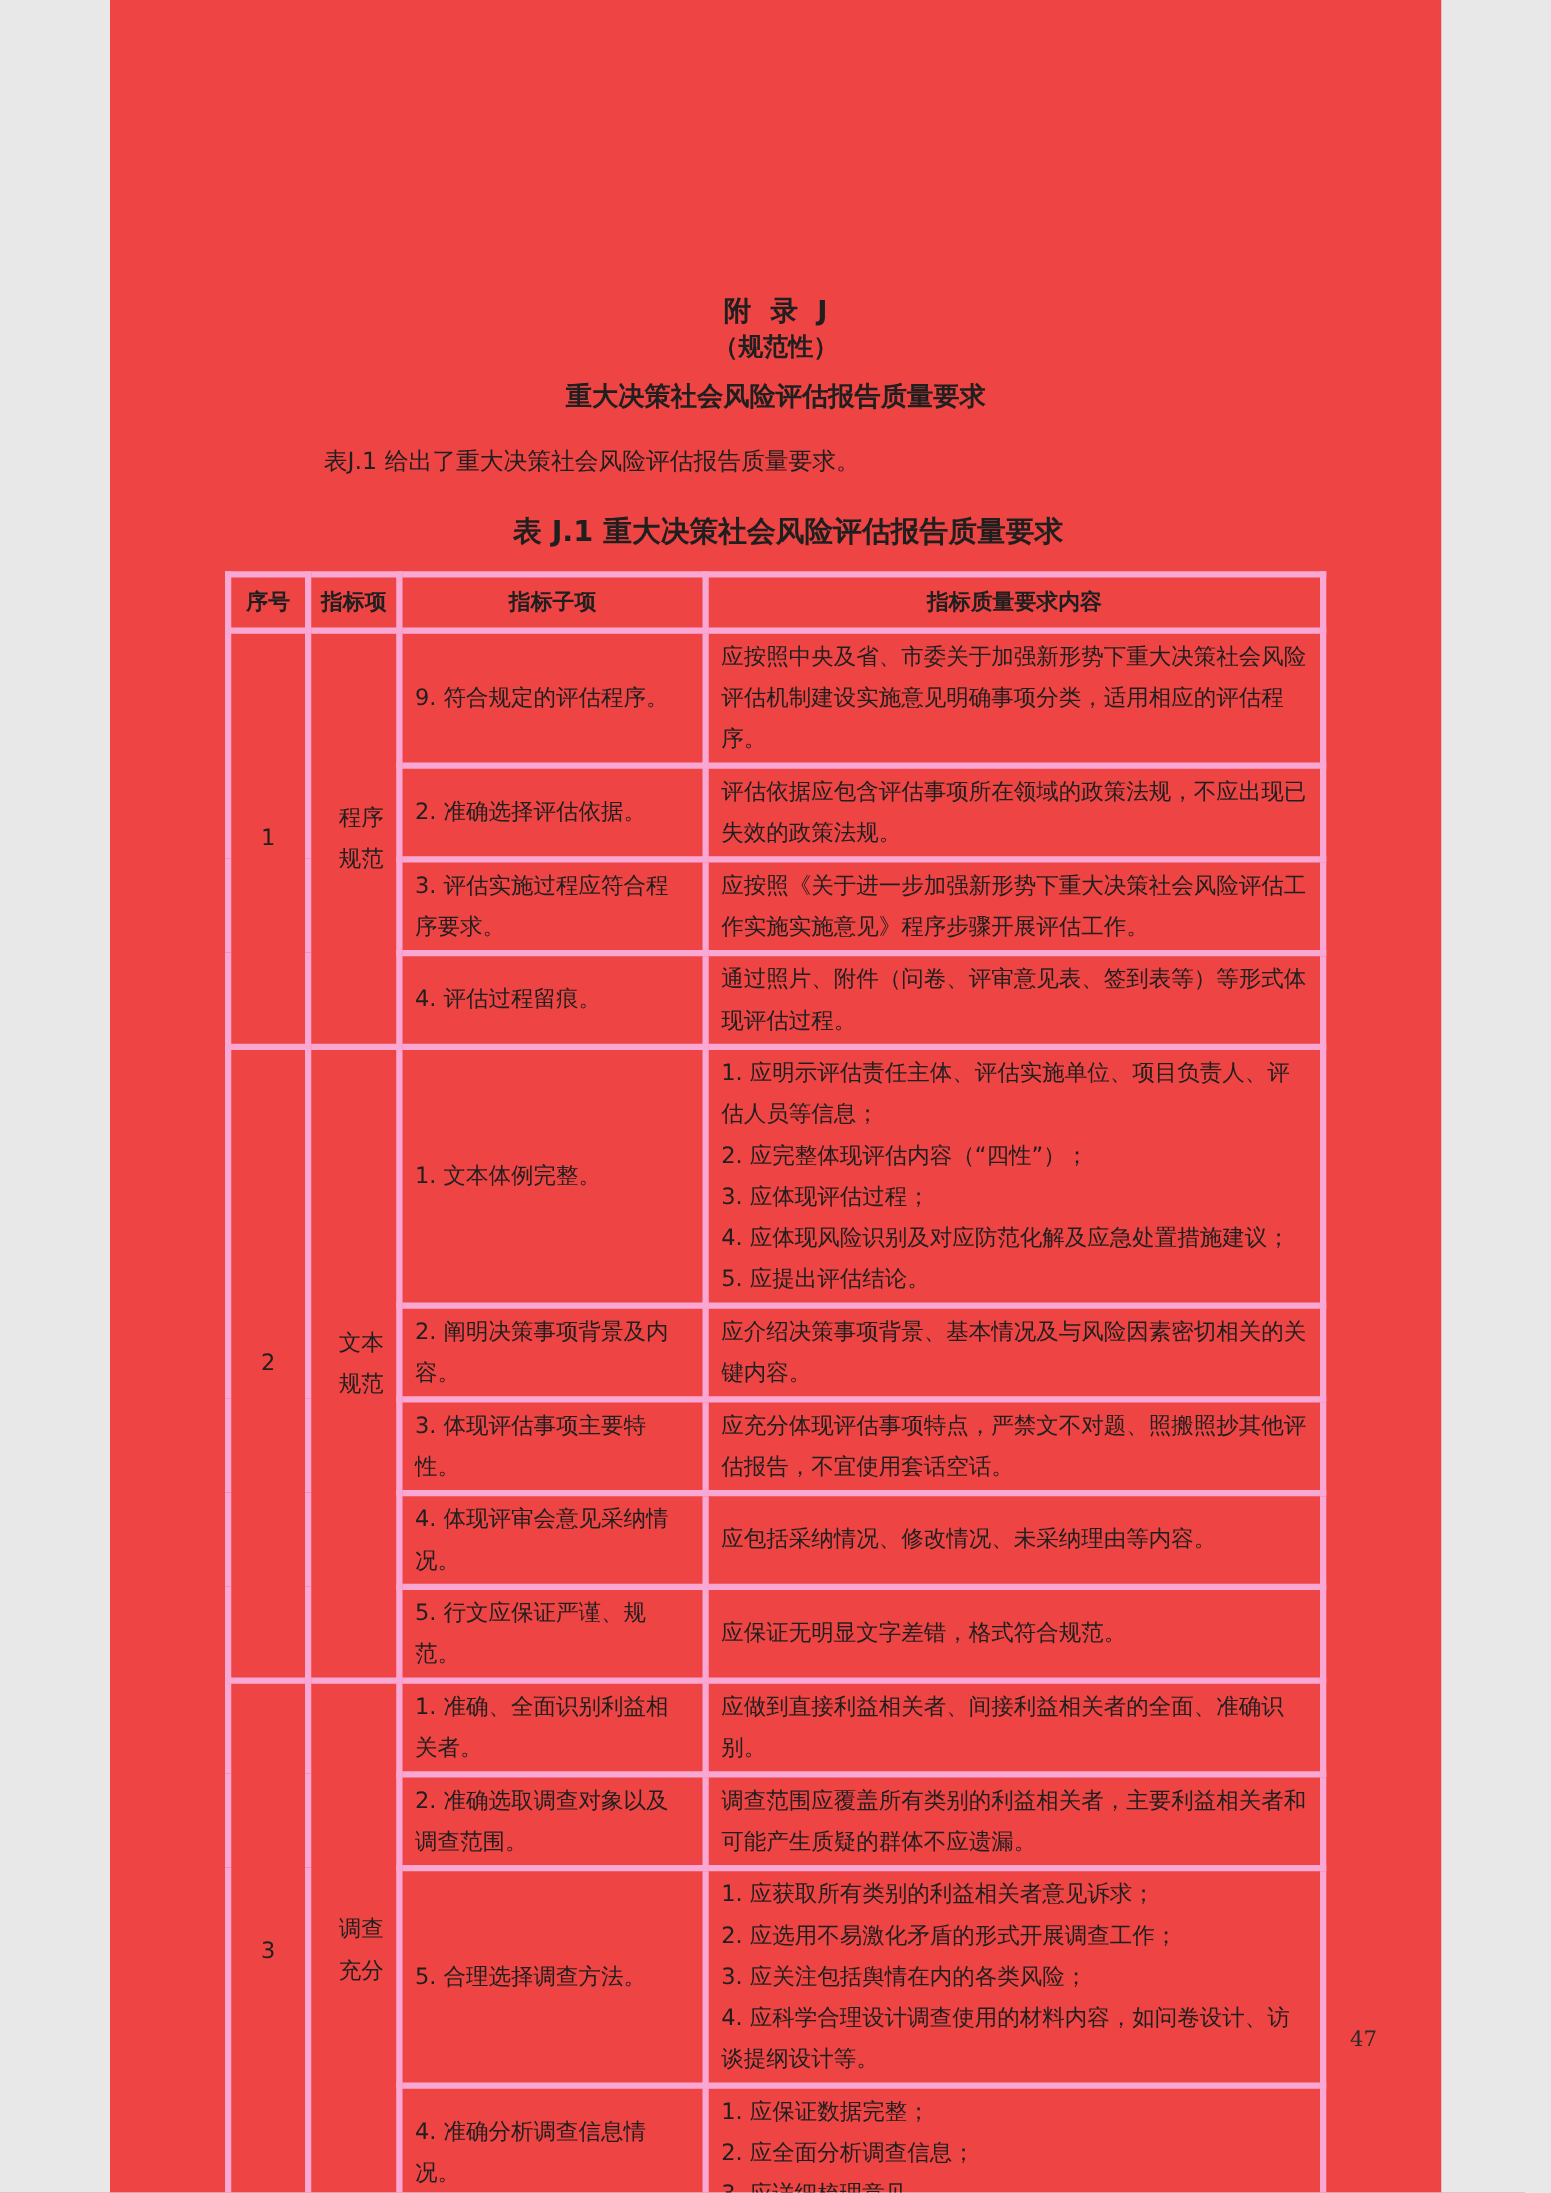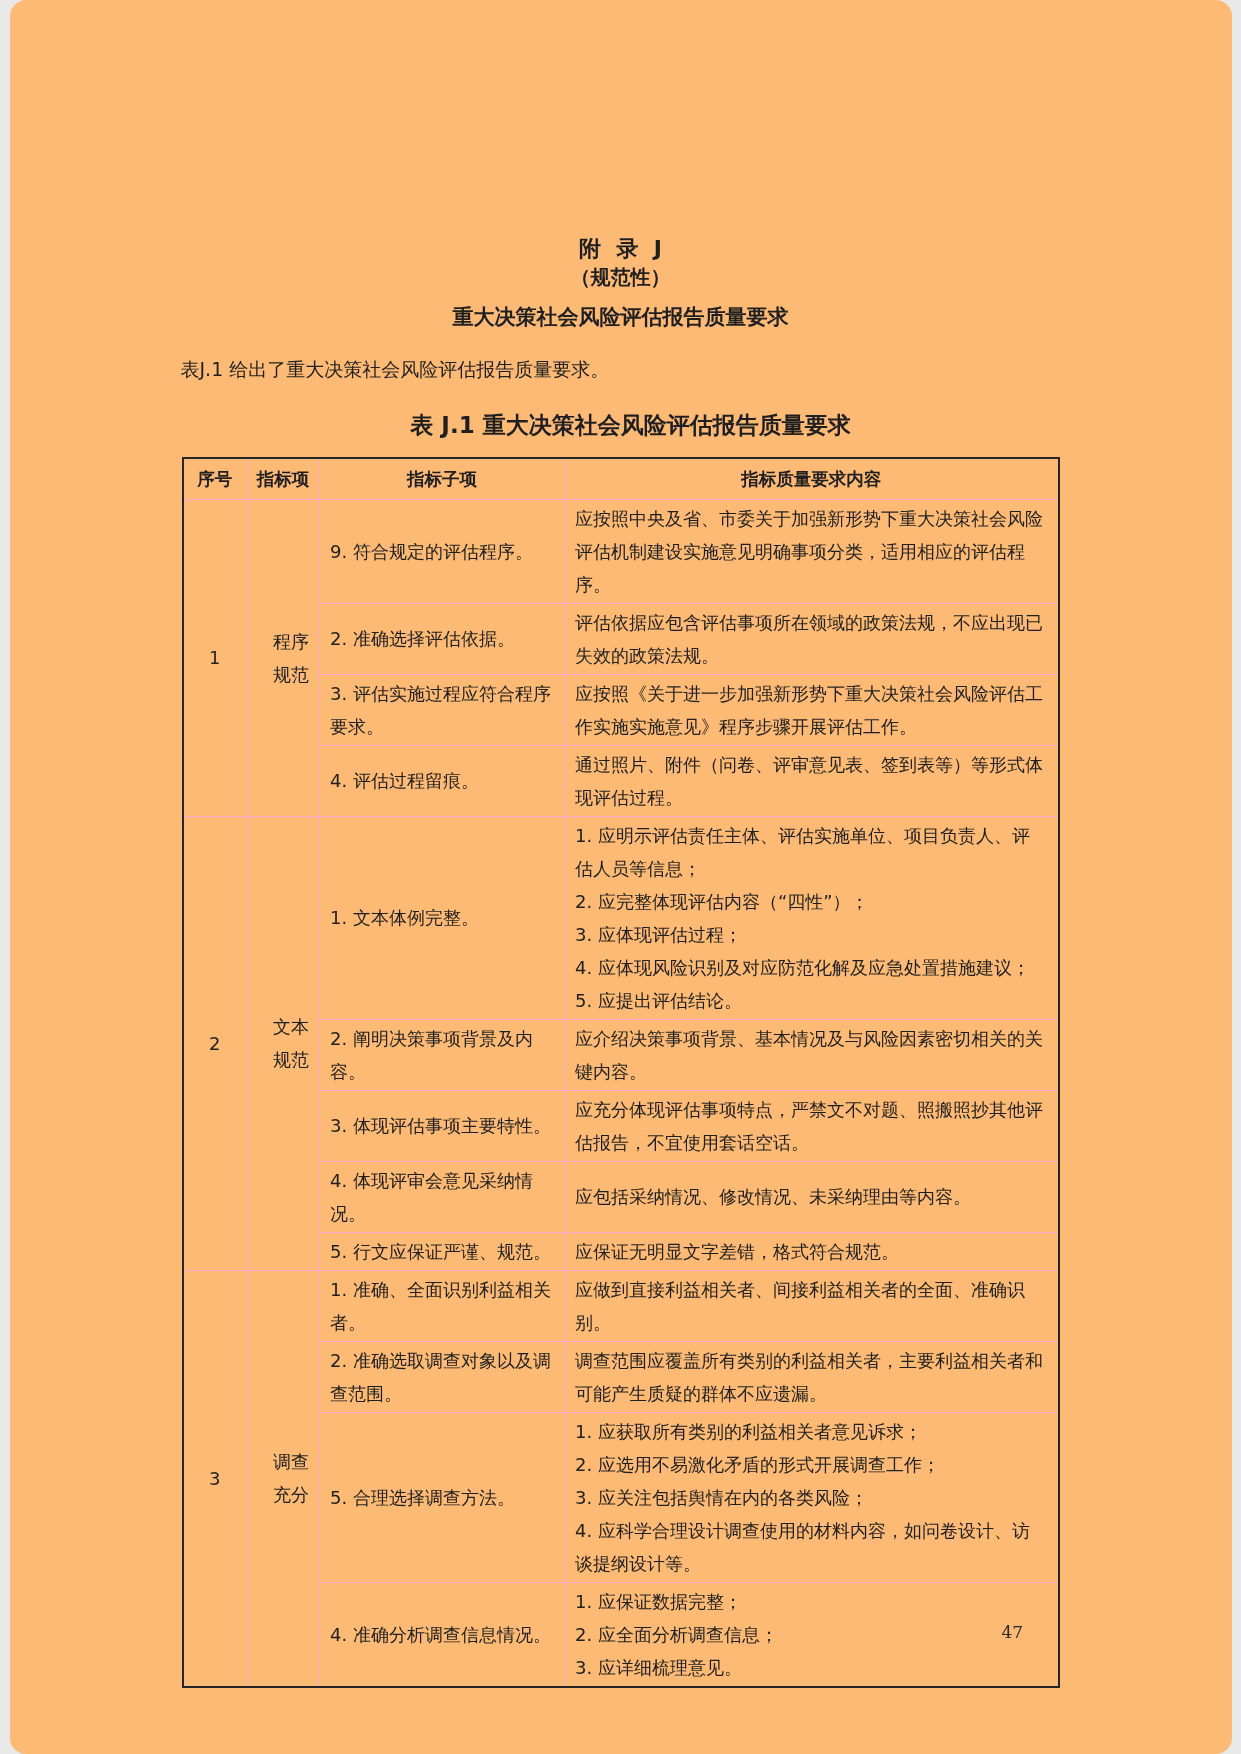--- a/index.html
+++ b/index.html
@@ -1,25 +1,24 @@
 <!DOCTYPE html>
 <html><head>
 <meta charset="utf-8">
 <style>
   html, body { margin: 0; padding: 0; background: #e8e8e8; }
   .page {
     position: relative;
-    width: 1222px;
+    width: 1065px;
     height: 1754px;
     margin: 0 auto;
-    background: #fdba74;
+    background: #ef4444;
     font-family: "DejaVu Sans", "Liberation Sans", sans-serif;
     color: #1f1f1f;
     box-sizing: border-box;
-    border-radius: 16px;
   }
   .title-block {
     padding-top: 234px;
     text-align: center;
   }
   .appendix-label {
     font-size: 22px;
     font-weight: bold;
     white-space: pre;
   }
@@ -47,21 +46,21 @@
   }
   table.quality-table {
     width: 876px;
     margin: 16px auto 0 auto;
     border-collapse: collapse;
     table-layout: fixed;
     border: 2px solid #262626;
   }
   table.quality-table th,
   table.quality-table td {
-    border: 1px solid #f9a8d4;
+    border: 5px solid #f9a8d4;
     box-sizing: border-box;
   }
   table.quality-table th {
     font-size: 17.5px;
     font-weight: bold;
     text-align: center;
     padding: 5px 4px;
     line-height: 30px;
   }
   table.quality-table td {

